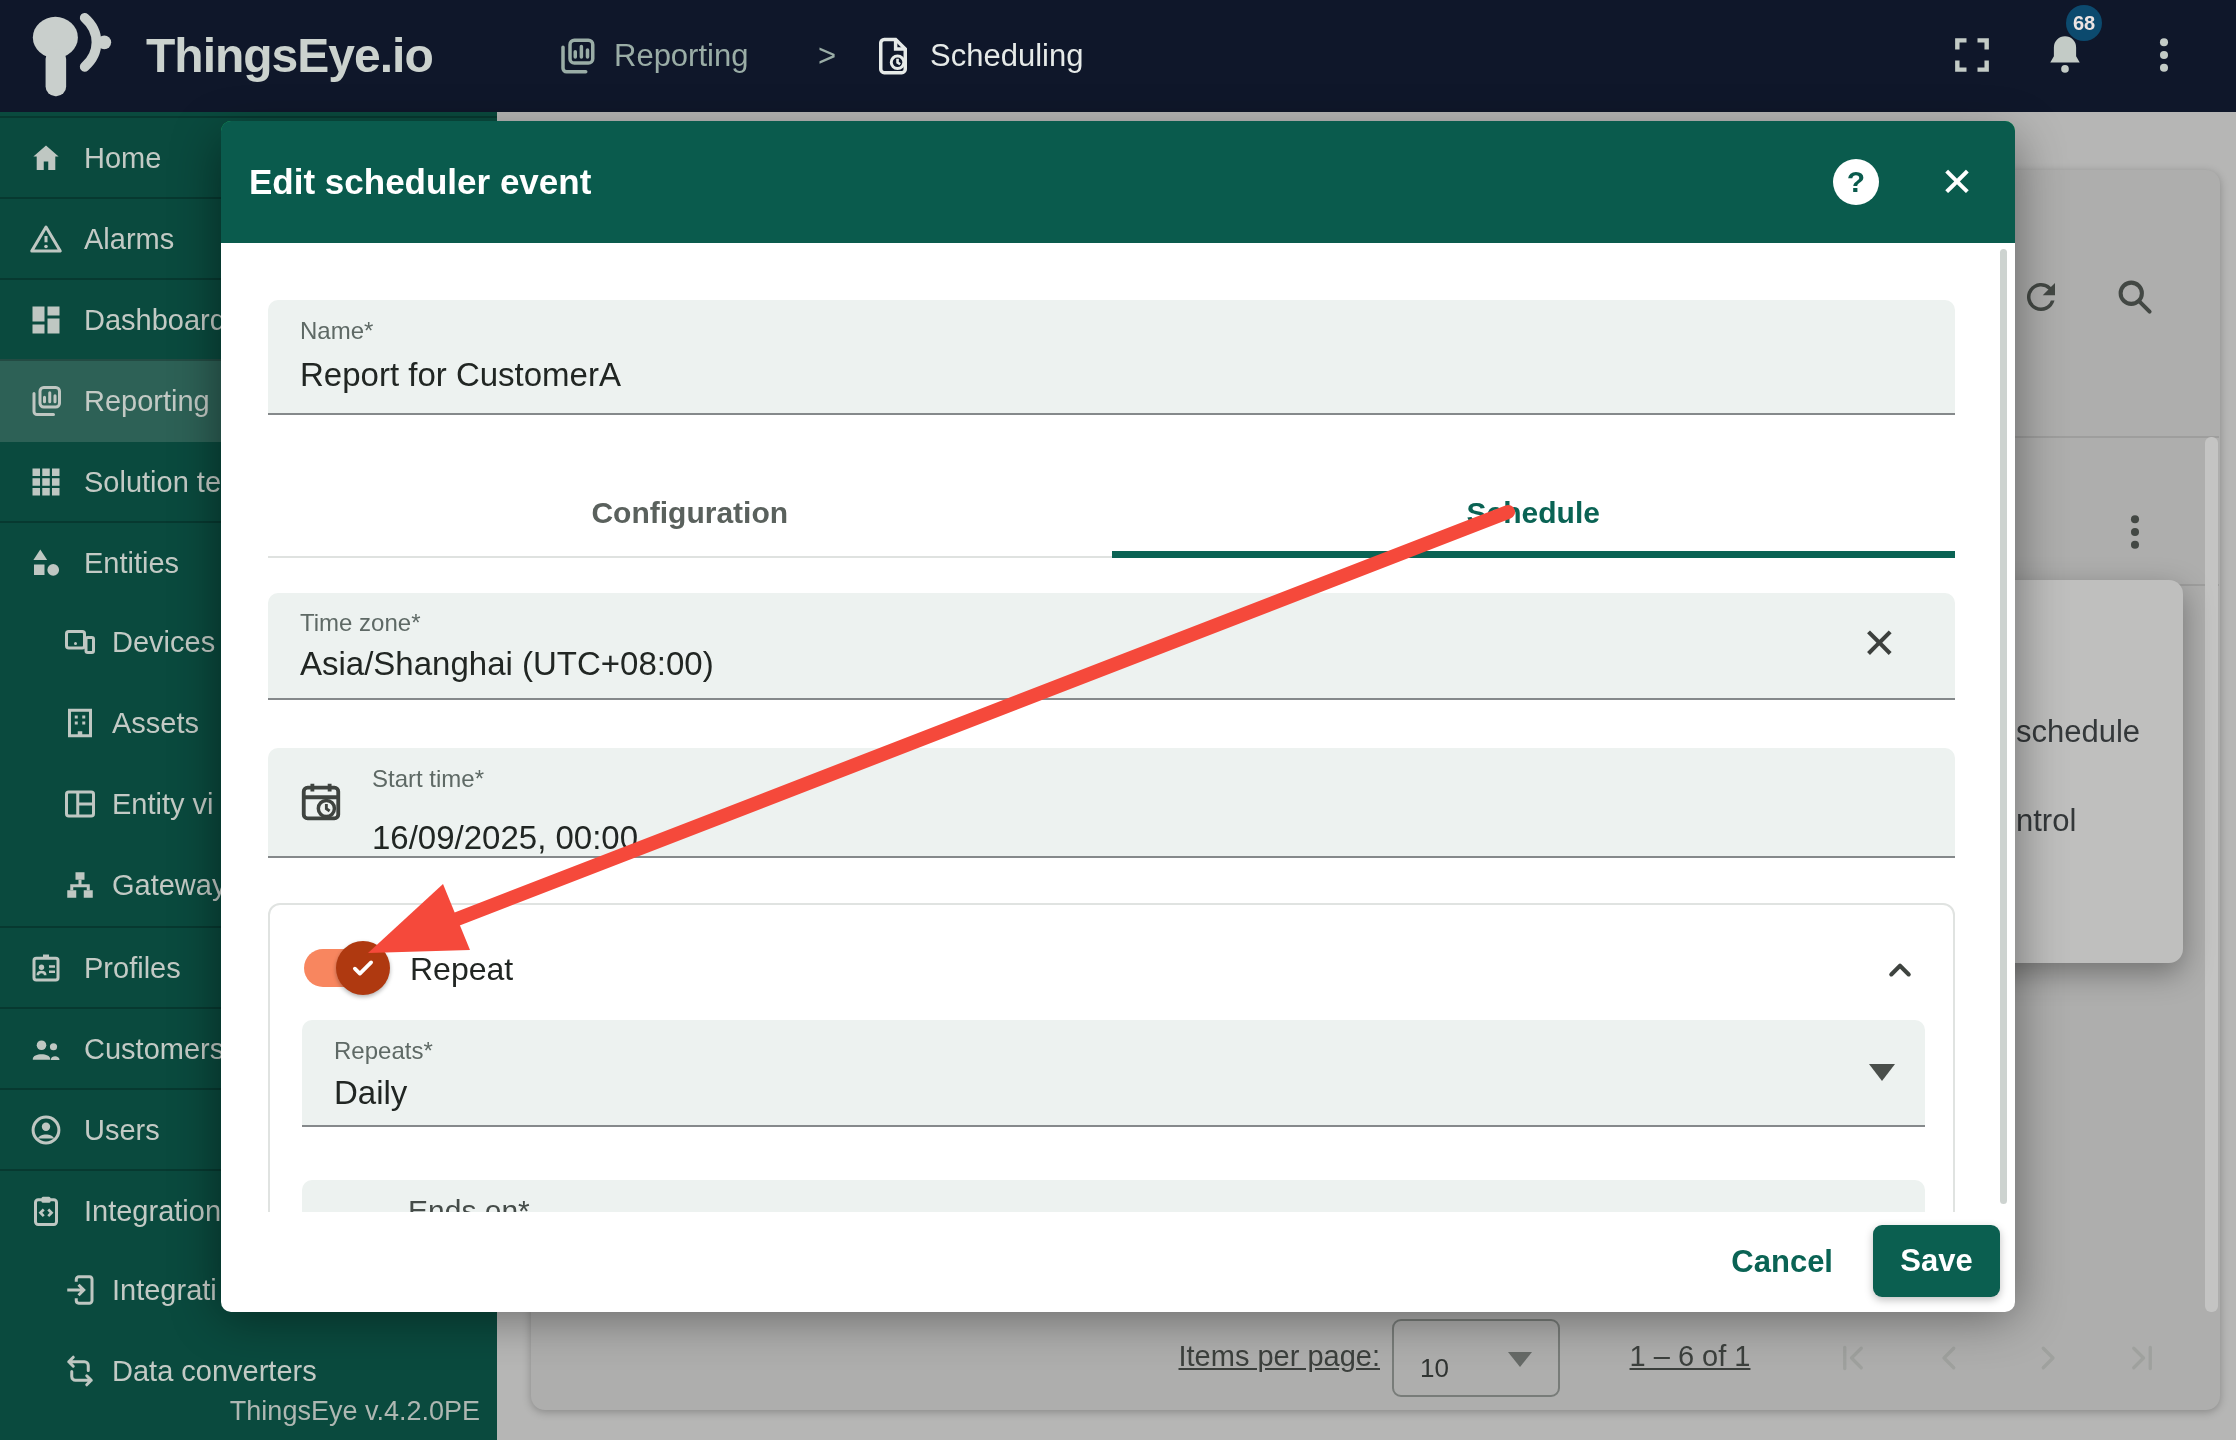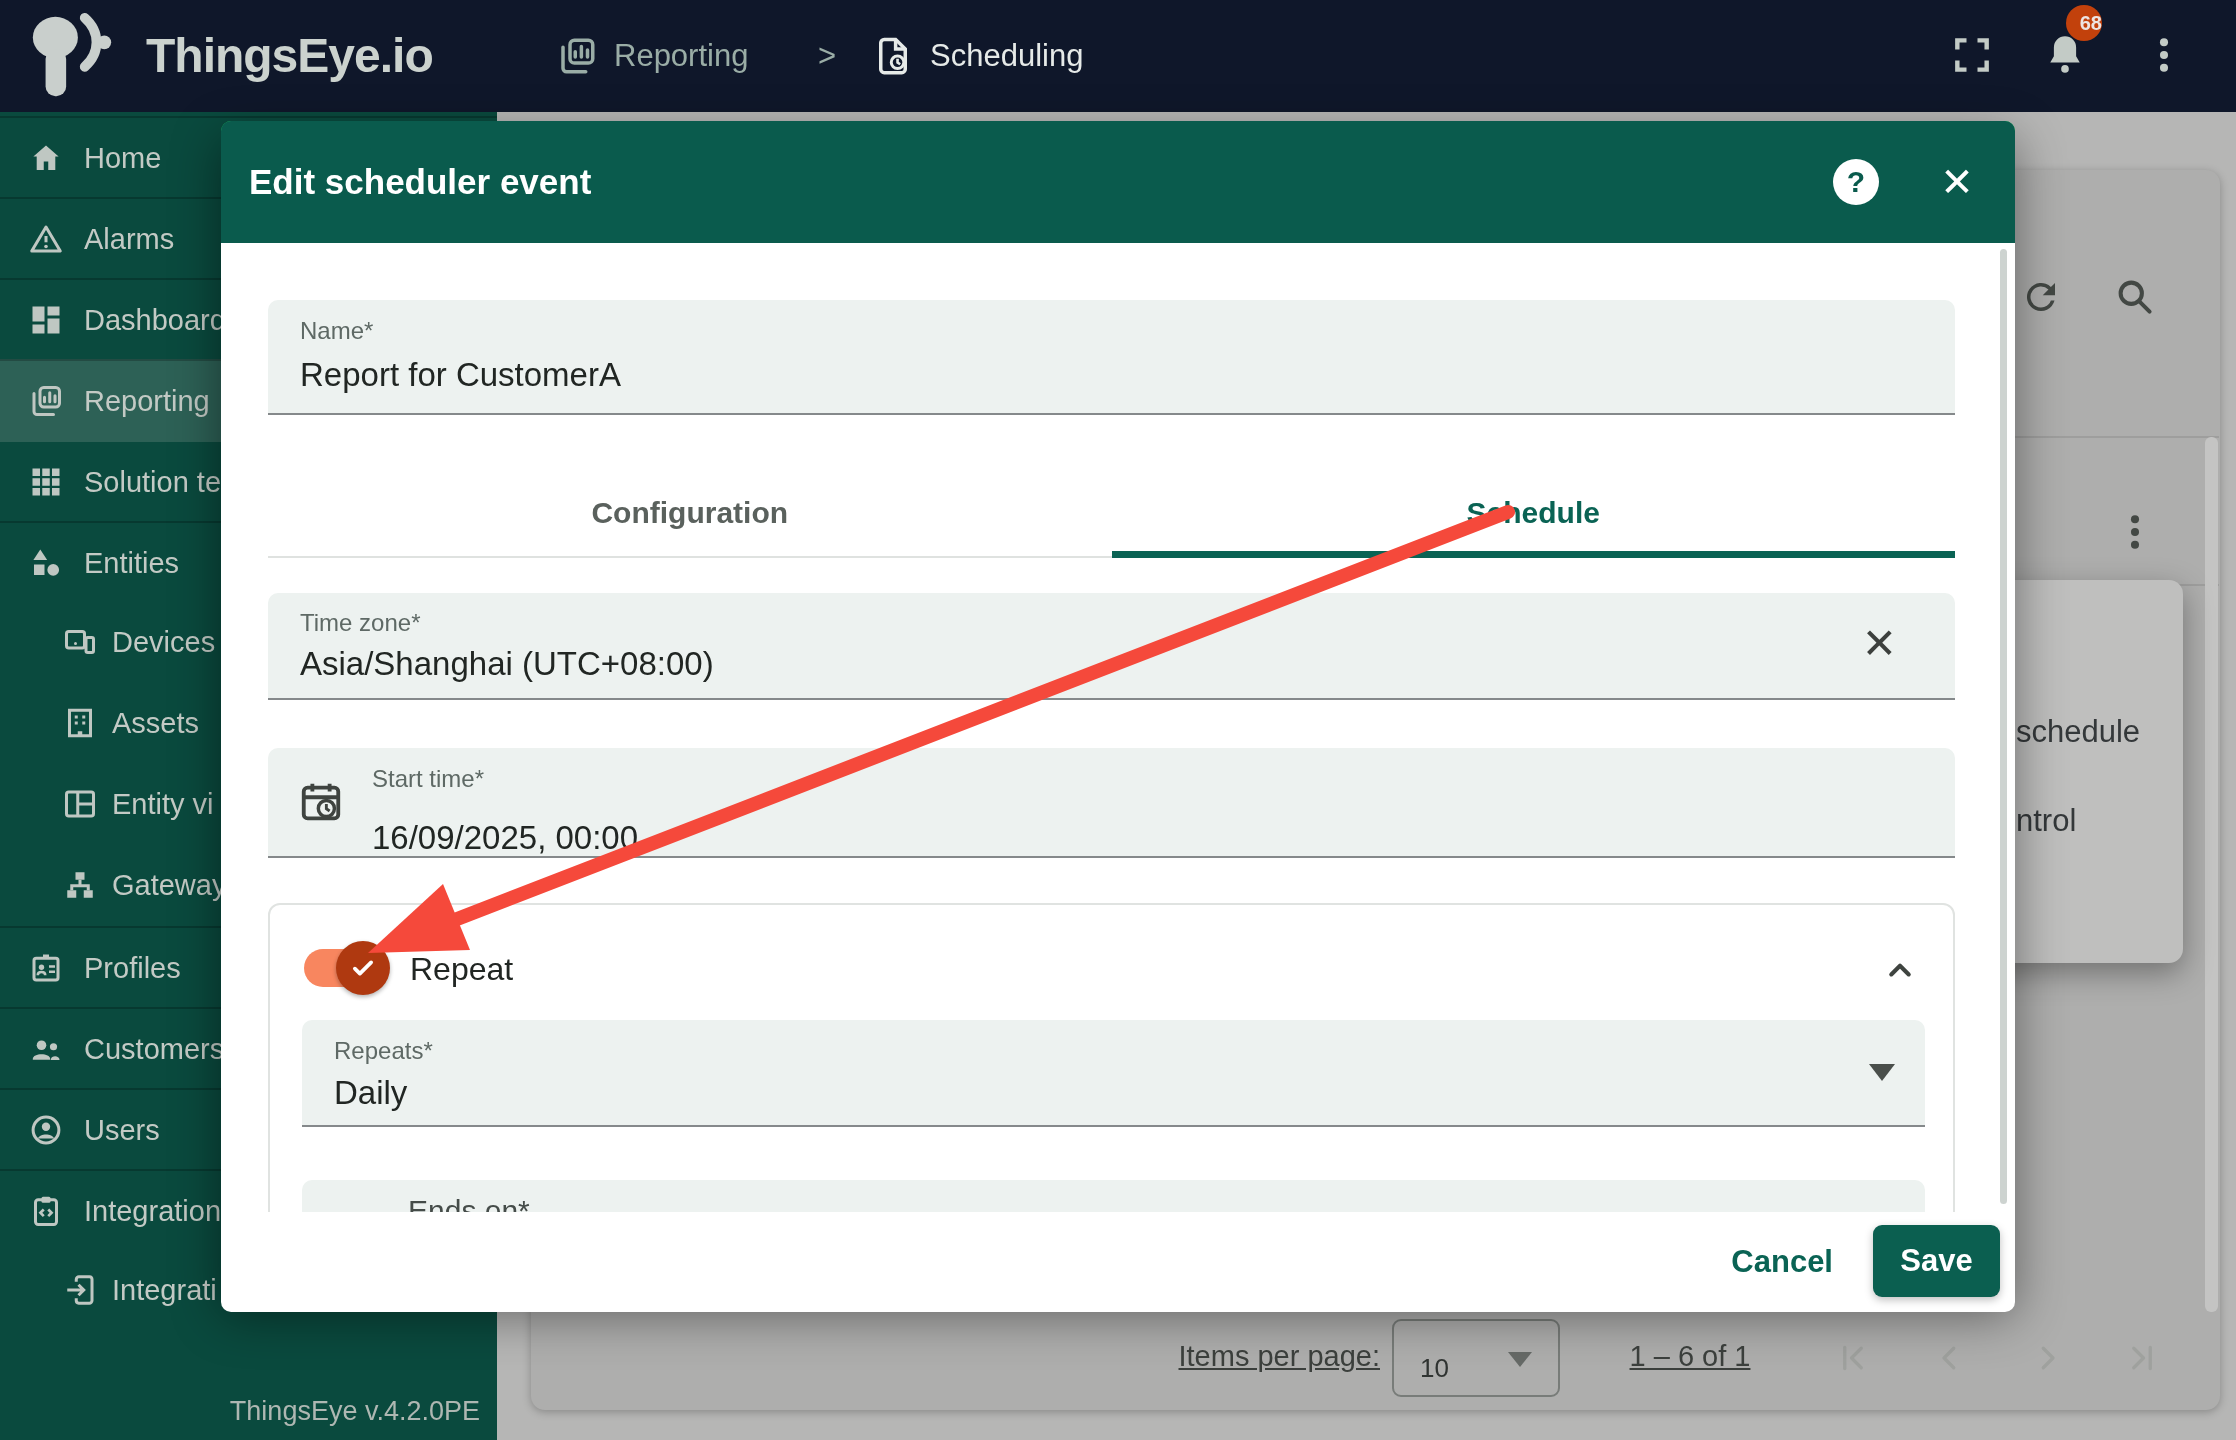--- a/index.html
+++ b/index.html
@@ -24,22 +24,22 @@
   .pager{z-index:2;color:#9FA19E;}
 
   
   .app-header{left:0;top:0;width:2236px;height:112px;background:#0f172a;z-index:5;}
   .logo-mark{left:26px;top:10px;color:#C9CFCC;}
   .logo-text{left:146px;top:0;line-height:112px;font-size:48px;font-weight:bold;color:#CBD2CE;letter-spacing:-1px;}
   .crumb-icon{top:35px;color:#9AADA6;}
   .crumb-txt{top:0;line-height:112px;font-size:31px;font-weight:500;color:#9AADA6;white-space:nowrap;}
   .crumb-txt.bright{color:#E6EAE8;}
   .hdr-icon{top:33px;color:#C3CBC6;}
-  .badge{left:2066px;top:5px;width:36px;height:36px;border-radius:50%;background:#c2410c;color:#EDE4E2;
-         font-size:20px;font-weight:bold;text-align:right;line-height:36px;z-index:6;}
+  .badge{left:2066px;top:5px;width:36px;height:36px;border-radius:50%;background:#0c4a6e;color:#EDE4E2;
+         font-size:20px;font-weight:bold;text-align:center;line-height:36px;z-index:6;}
 
   
   .sidebar{left:0;top:112px;width:497px;height:1328px;background:#0A4A3E;z-index:4;overflow:hidden;}
   .sb-item{position:absolute;left:0;width:497px;height:81px;cursor:pointer;}
   .sb-item.top{border-top:2px solid rgba(0,0,0,0.22);}
   .sb-item.active{background:#2D6156;}
   .sb-icon{position:absolute;left:28px;top:22px;width:36px;height:36px;color:#BFC7C2;}
   .sb-item.sub .sb-icon{left:62px;}
   .sb-label{position:absolute;left:84px;top:0;line-height:81px;font-size:29px;font-weight:500;color:#C3CAC5;white-space:nowrap;}
   .sb-item.sub .sb-label{left:112px;}
@@ -185,20 +185,29 @@
       <svg width="44" height="44" viewBox="0 0 24 24" fill="currentColor">
           <circle cx="12" cy="5" r="2.2"></circle>
           <circle cx="12" cy="12" r="2.2"></circle>
           <circle cx="12" cy="19" r="2.2"></circle>
         </svg>
     </div>
   </div>
   <div class="abs badge">68</div>
 
   <div class="abs sidebar">
+      <div class="sb-item sub" style="top: 1219px;">
+        <span class="sb-icon">
+          <svg width="36" height="36" viewBox="0 0 24 24" fill="none" stroke="currentColor" stroke-width="2" stroke-linecap="round" stroke-linejoin="round">
+            <path d="M7.5 2.8l-3 3 3 3M4.5 5.8H15a2.5 2.5 0 0 1 2.5 2.5v3.4"></path>
+            <path d="M16.5 21.2l3-3-3-3M19.5 18.2H9a2.5 2.5 0 0 1-2.5-2.5v-3.4"></path>
+          </svg>
+        </span>
+        <span class="sb-label">Data converters</span>
+      </div>
       <div class="sb-item sub" style="top: 1138px;">
         <span class="sb-icon">
           <svg width="36" height="36" viewBox="0 0 24 24" fill="none" stroke="currentColor" stroke-width="2">
             <path d="M9.5 6.5V5a1.8 1.8 0 0 1 1.8-1.8h7A1.8 1.8 0 0 1 20 5v14a1.8 1.8 0 0 1-1.8 1.8h-7A1.8 1.8 0 0 1 9.5 19v-1.5"></path>
             <path d="M3.5 12H14M11 8.5l3.5 3.5L11 15.5"></path>
           </svg>
         </span>
         <span class="sb-label">Integrati</span>
       </div>
       <div class="sb-item top" style="top: 1057px;">

